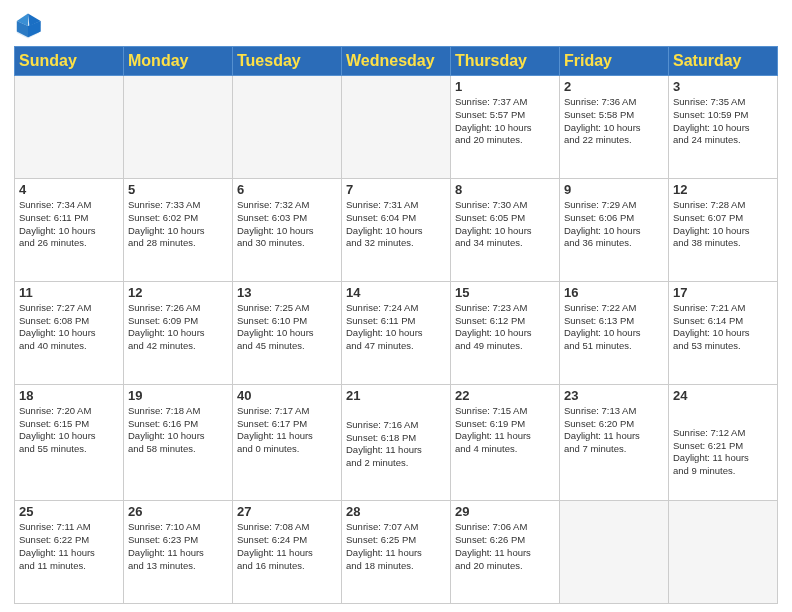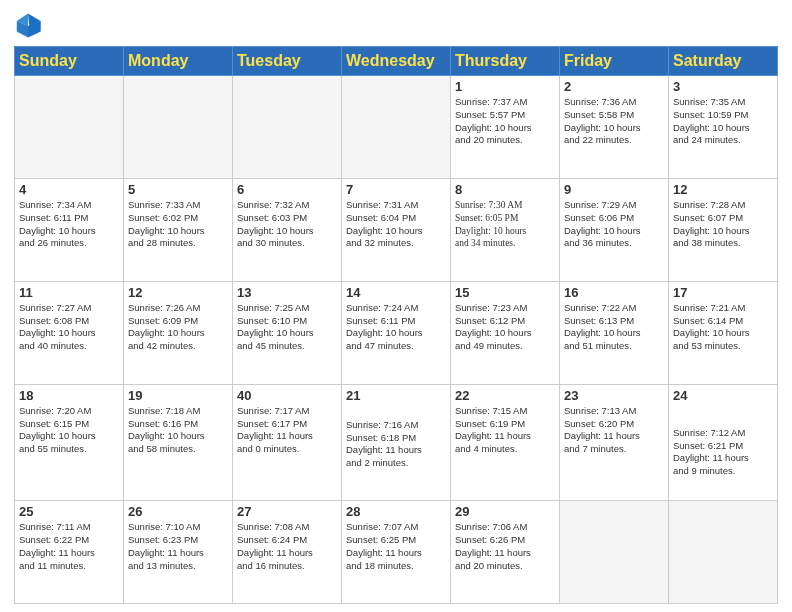--- a/index.html
+++ b/index.html
@@ -198,21 +198,21 @@
           </td>
           <td>
             <span class="day-number">7</span>
             <div class="day-info" style="white-space: pre-line;">Sunrise: 7:31 AM
 Sunset: 6:04 PM
 Daylight: 10 hours
 and 32 minutes.</div>
           </td>
           <td>
             <span class="day-number">8</span>
-            <div class="day-info" style="white-space: pre-line; font-family: Liberation Serif, serif;">Sunrise: 7:30 AM
+            <div class="day-info" style="white-space: pre-line;">Sunrise: 7:30 AM
 Sunset: 6:05 PM
 Daylight: 10 hours
 and 34 minutes.</div>
           </td>
           <td>
             <span class="day-number">9</span>
             <div class="day-info" style="white-space: pre-line;">Sunrise: 7:29 AM
 Sunset: 6:06 PM
 Daylight: 10 hours
 and 36 minutes.</div>

